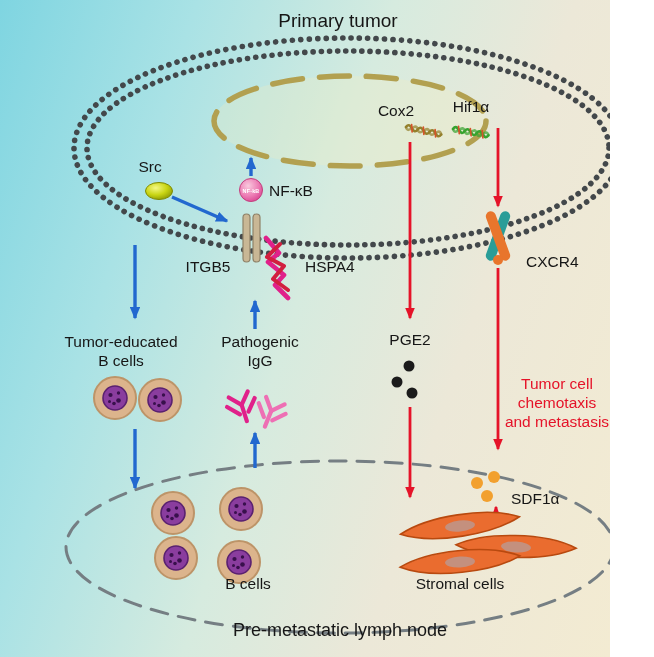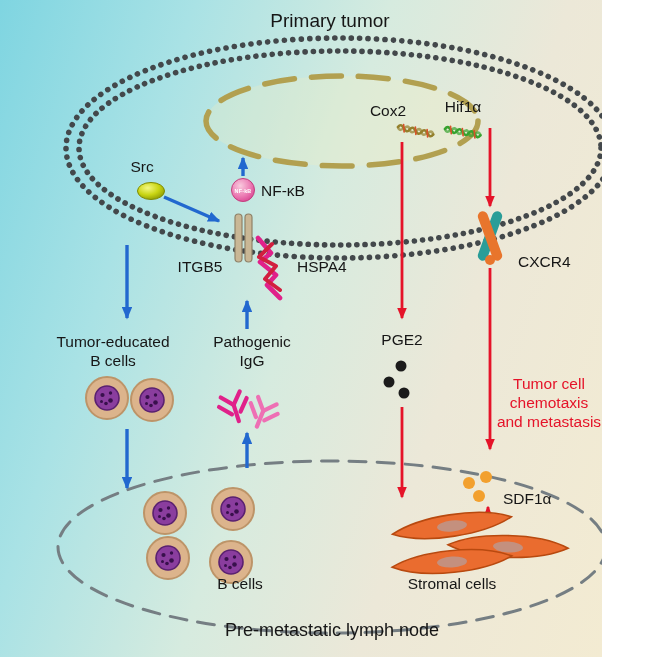--- a/index.html
+++ b/index.html
@@ -1,18 +1,19 @@
 <!DOCTYPE html>
 <html><head>
 <meta charset="utf-8">
 <style>
   html,body{margin:0;padding:0;background:#ffffff;}
   .canvas{
     width:602px;height:657px;position:relative;overflow:hidden;
     background:linear-gradient(108deg,#7fd5e1 0%,#a9e2e5 24%,#d6ebdf 48%,#ece8d8 70%,#f3ebd2 100%);
+    padding-left:8px;
   }
   svg{display:block;}
   text{font-family:"Liberation Sans","DejaVu Sans",sans-serif;fill:#161616;}
   .lbl{font-size:15.5px;}
   .title{font-size:19px;}
   .footer{font-size:18px;}
   .red-lbl{fill:#e51329;}
   .badge{font-size:5.4px;fill:#ffffff;font-weight:bold;letter-spacing:.2px;}
 </style>
 </head>

